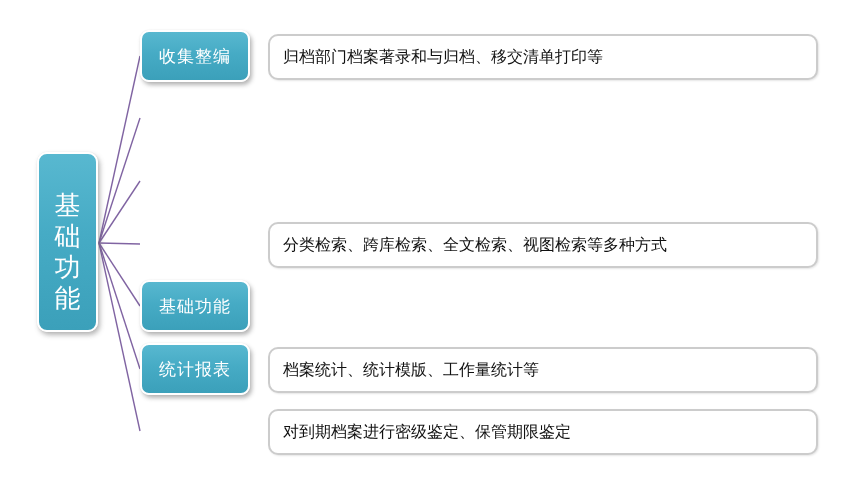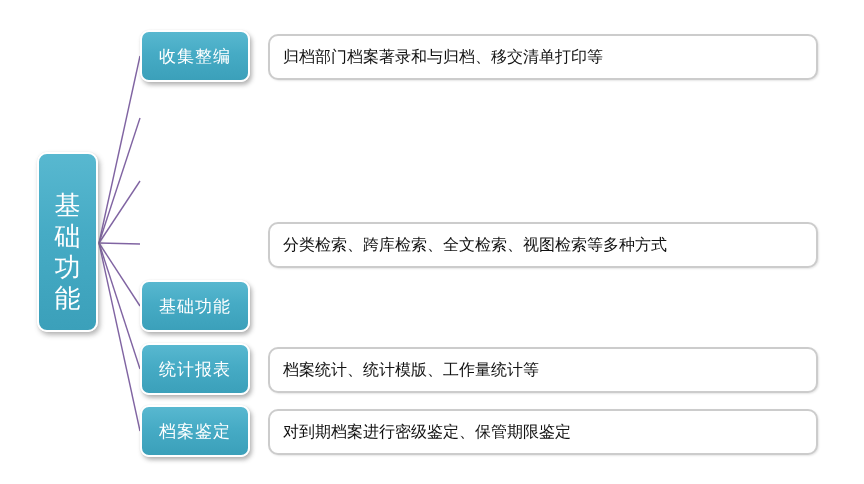--- a/index.html
+++ b/index.html
@@ -125,21 +125,18 @@
   <div class="row" style="top:343px">
     <div class="node">
       <span>统计报表</span>
     </div>
     <div class="desc">
       <span>档案统计、统计模版、工作量统计等</span>
     </div>
   </div>
 
   <div class="row" style="top:405px">
-    <div class="node">
-      <span>档案鉴定</span>
-    </div>
     <div class="desc">
       <span>对到期档案进行密级鉴定、保管期限鉴定</span>
     </div>
   </div>
 
 </div>
 
 </body></html>

